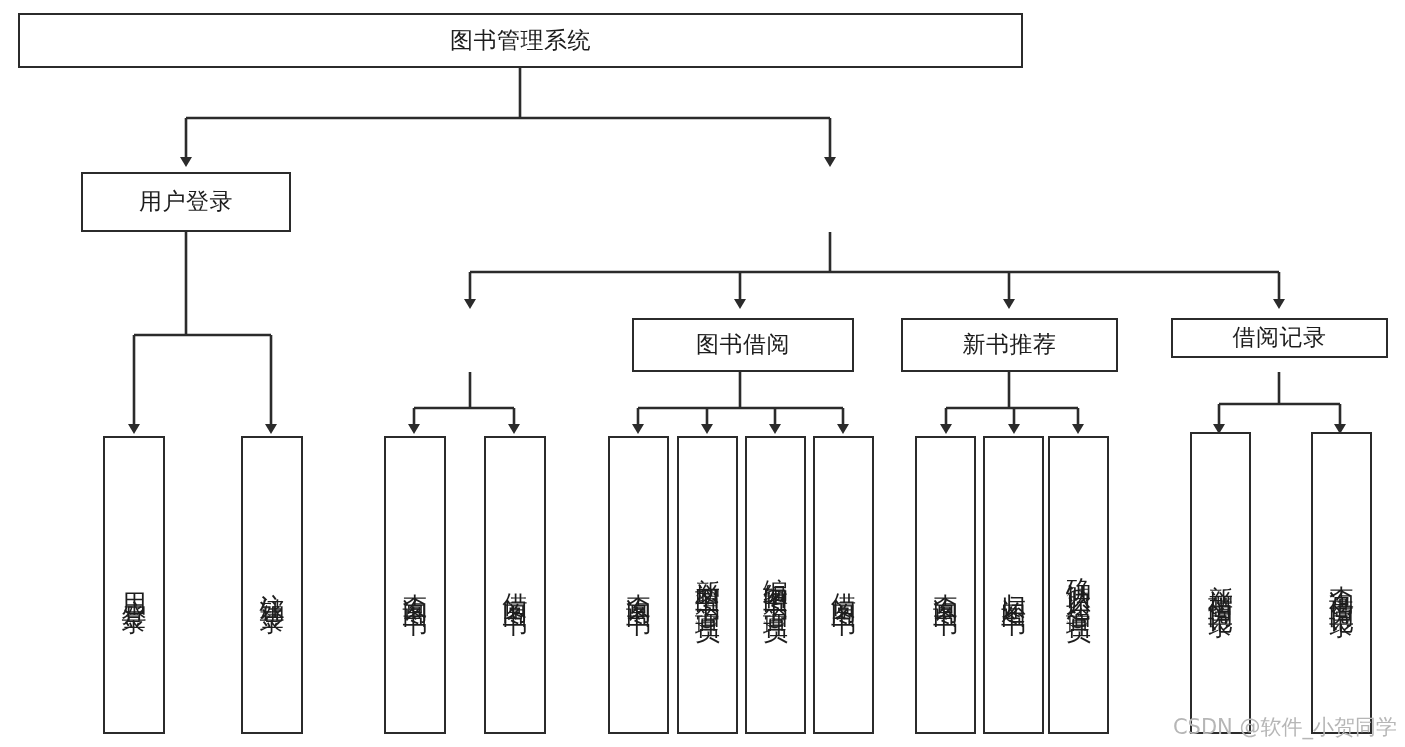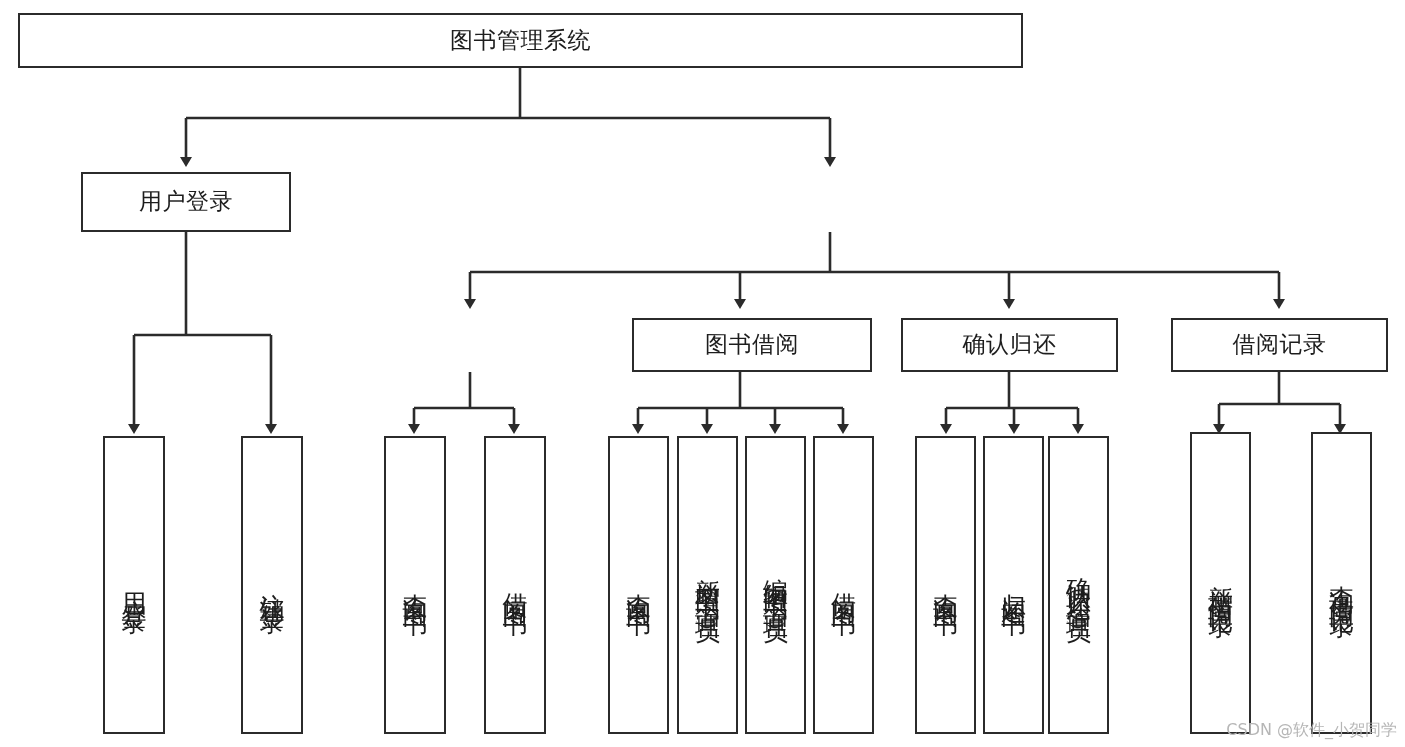--- a/index.html
+++ b/index.html
@@ -53,21 +53,21 @@
     text-orientation: upright;
     font-size: 25px;
     line-height: 1;
     letter-spacing: 6px;
     max-height: 100%;
   }
   #watermark {
     position: absolute;
     right: 8px;
     bottom: 6px;
-    font-size: 16px;
+    font-size: 21px;
     color: #b6b6b6;
     white-space: nowrap;
     pointer-events: none;
     font-family: "DejaVu Sans", "Liberation Sans", sans-serif;
   }
 </style>
 </head>
 <body>
 
 <div id="diagram-root">
@@ -125,29 +125,29 @@
   <div class="node horiz" style="left:18px; top:13px; width:1005px; height:55px;">
     <span class="node-label">图书管理系统</span>
   </div>
 
   <div class="node horiz" style="left:81px; top:172px; width:210px; height:60px;">
     <span class="node-label">用户登录</span>
   </div>
 
 
 
-  <div class="node horiz" style="left:632px; top:318px; width:240px; height:54px;align-items:center;">
+  <div class="node horiz" style="left:632px; top:318px; width:222px; height:54px;align-items:center;">
     <span class="node-label">图书借阅</span>
   </div>
 
   <div class="node horiz" style="left:901px; top:318px; width:217px; height:54px;">
-    <span class="node-label">确认归还</span>
+    <span class="node-label">新书推荐</span>
   </div>
 
-  <div class="node horiz" style="left:1171px; top:318px; width:217px; height:54px;">
+  <div class="node horiz" style="left:1171px; top:318px; width:217px; height:40px;">
     <span class="node-label">借阅记录</span>
   </div>
 
   <div class="node vert" style="left:103px; top:436px; width:62px; height:298px;">
     <span class="node-label">用户登录</span>
   </div>
   <div class="node vert" style="left:241px; top:436px; width:62px; height:298px;">
     <span class="node-label">注销登录</span>
   </div>
 

